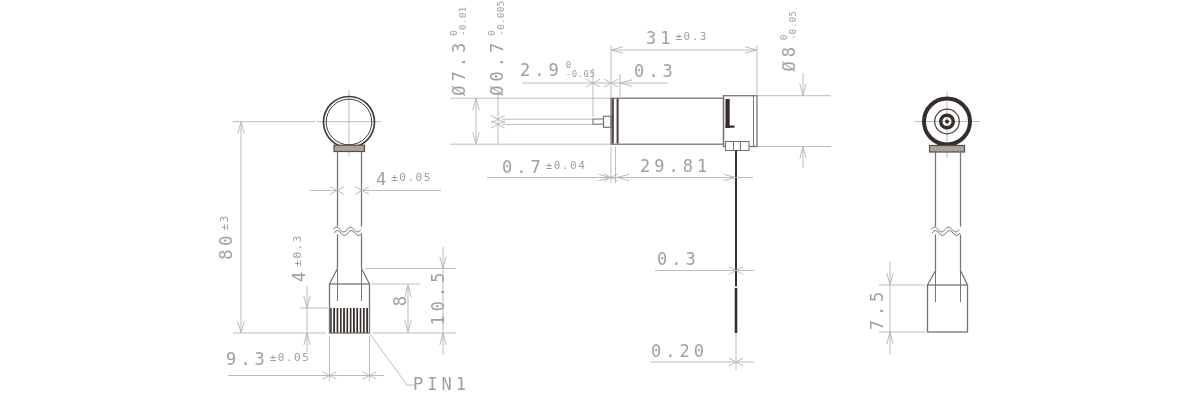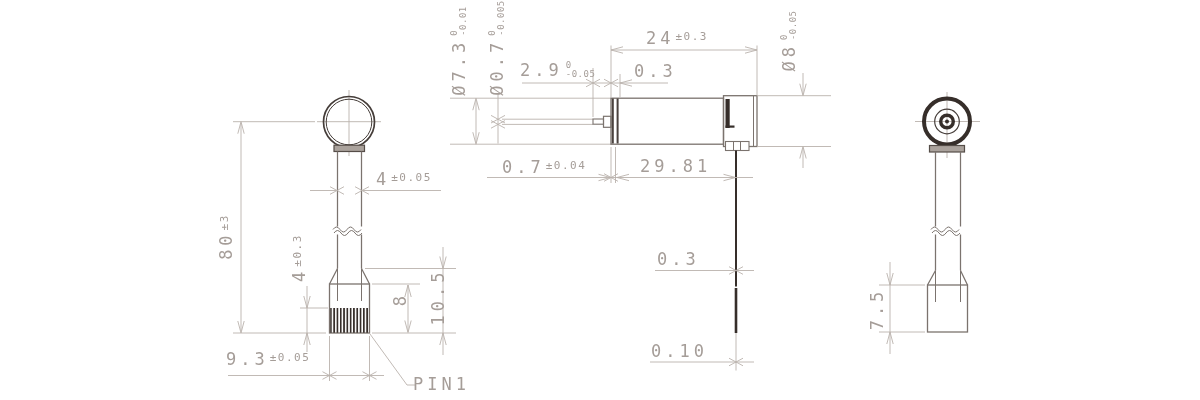--- a/index.html
+++ b/index.html
@@ -173,42 +173,42 @@
     <span>2.9</span>
     <span class="stk">
         <i>0</i>
         <i>-0.05</i>
       </span>
   </div>
   <div class="dim" style="left:634px;top:62px">
     <span>0.3</span>
   </div>
   <div class="dim" style="left:646px;top:29px">
-    <span>24</span>
+    <span>31</span>
     <span class="tol">±0.3</span>
   </div>
   <div class="dim rot" style="left:789px;top:41px">
     <span>Ø8</span>
     <span class="stk">
         <i>0</i>
         <i>-0.05</i>
       </span>
   </div>
   <div class="dim" style="left:502px;top:158px">
     <span>0.7</span>
     <span class="tol">±0.04</span>
   </div>
   <div class="dim" style="left:640px;top:157px">
     <span>29.81</span>
   </div>
   <div class="dim" style="left:657px;top:250px">
     <span>0.3</span>
   </div>
   <div class="dim" style="left:651px;top:342px">
-    <span>0.10</span>
+    <span>0.20</span>
   </div>
 
   <div class="dim rot" style="left:226px;top:237px">
     <span>80</span>
     <span class="tol">±3</span>
   </div>
   <div class="dim" style="left:376px;top:170px">
     <span>4</span>
     <span class="tol">±0.05</span>
   </div>

